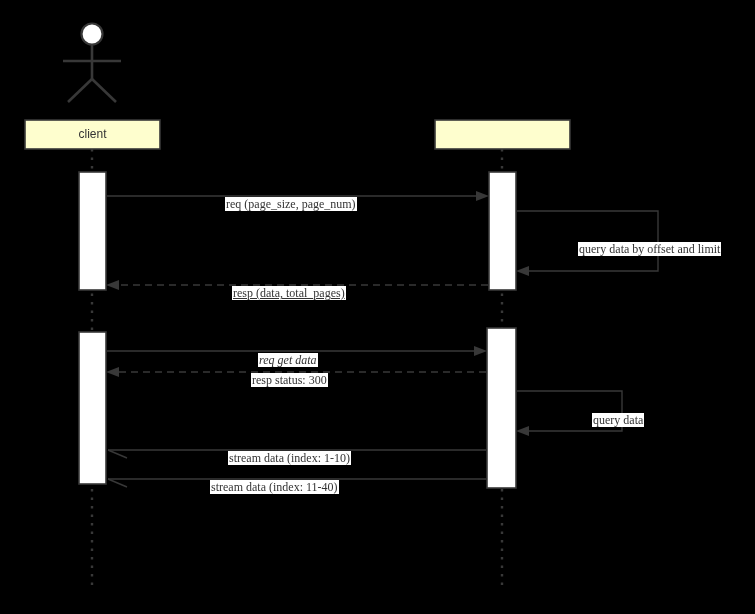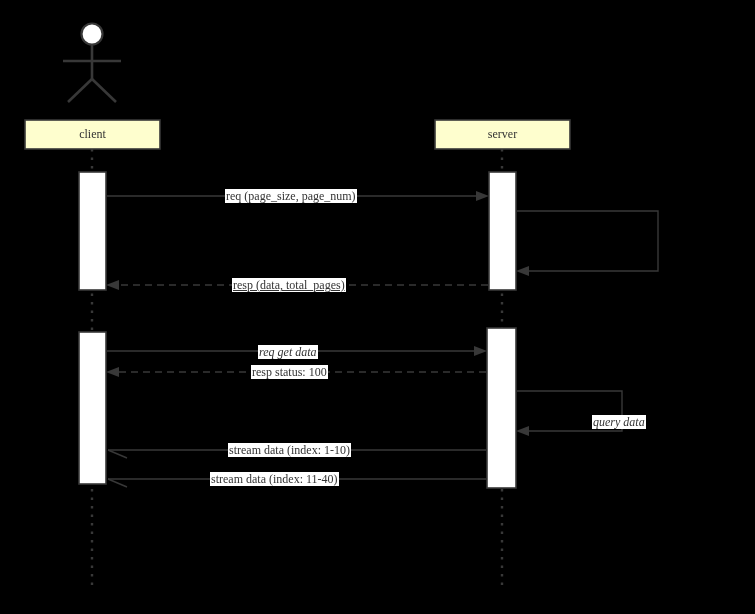--- a/index.html
+++ b/index.html
@@ -28,25 +28,26 @@
   }
   .lbl {
     position: absolute;
     background: #FFFFFF;
     color: #333333;
     font-family: "Liberation Serif", "DejaVu Serif", serif;
     font-size: 12px;
     line-height: 14px;
     white-space: nowrap;
     padding: 0 1px;
+    margin-top: 8px;
   }
   .boxlabel {
     position: absolute;
     color: #333333;
-    font-family: Liberation Serif, serif;
+    font-family: Liberation Sans, sans-serif;
     font-size: 12px;
     line-height: 14px;
     white-space: nowrap;
     text-align: center;
   }
 </style>
 </head>
 <body>
 
 <div id="canvas">
@@ -110,30 +111,30 @@
 
     <g>
       <line x1="486" y1="479" x2="108" y2="479" stroke="#383838" stroke-width="1.4"></line>
       <line x1="108" y1="479" x2="127" y2="487" stroke="#383838" stroke-width="1.4"></line>
     </g>
 
   </svg>
 
   <div class="boxlabel" style="left:25px; top:127px; width:135px;">client</div>
 
-  <div class="boxlabel" style="left:435px; top:127px; width:135px;">server</div>
 
   <div class="lbl" style="left:225px; top:189px;">req (page_size, page_num)</div>
 
+  <div class="lbl" style="left:578px; top:234px;">query data by offset and limit</div>
 
   <div class="lbl" style="left:232px; top:278px;text-decoration:underline;">resp (data, total_pages)</div>
 
   <div class="lbl" style="left:258px; top:345px;font-style:italic;">req get data</div>
 
-  <div class="lbl" style="left:251px; top:365px;">resp status: 100</div>
+  <div class="lbl" style="left:251px; top:365px;">resp status: 300</div>
 
-  <div class="lbl" style="left:592px; top:415px;font-style:italic;">query data</div>
+  <div class="lbl" style="left:592px; top:405px;">query data</div>
 
   <div class="lbl" style="left:228px; top:443px;">stream data (index: 1-10)</div>
 
   <div class="lbl" style="left:210px; top:472px;">stream data (index: 11-40)</div>
 
 </div>
 
 </body></html>

